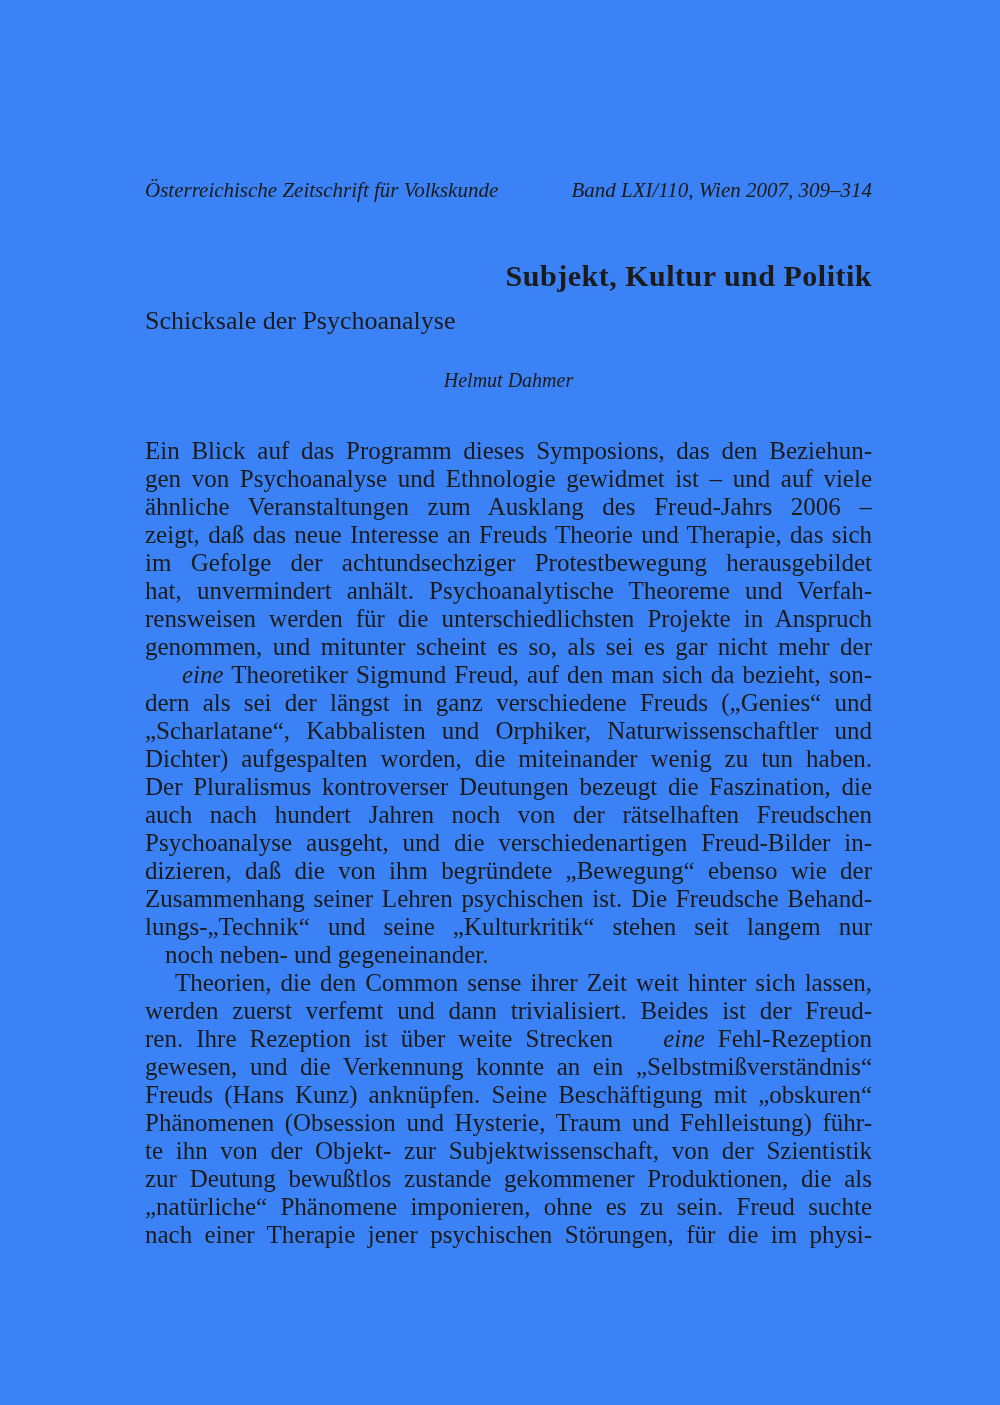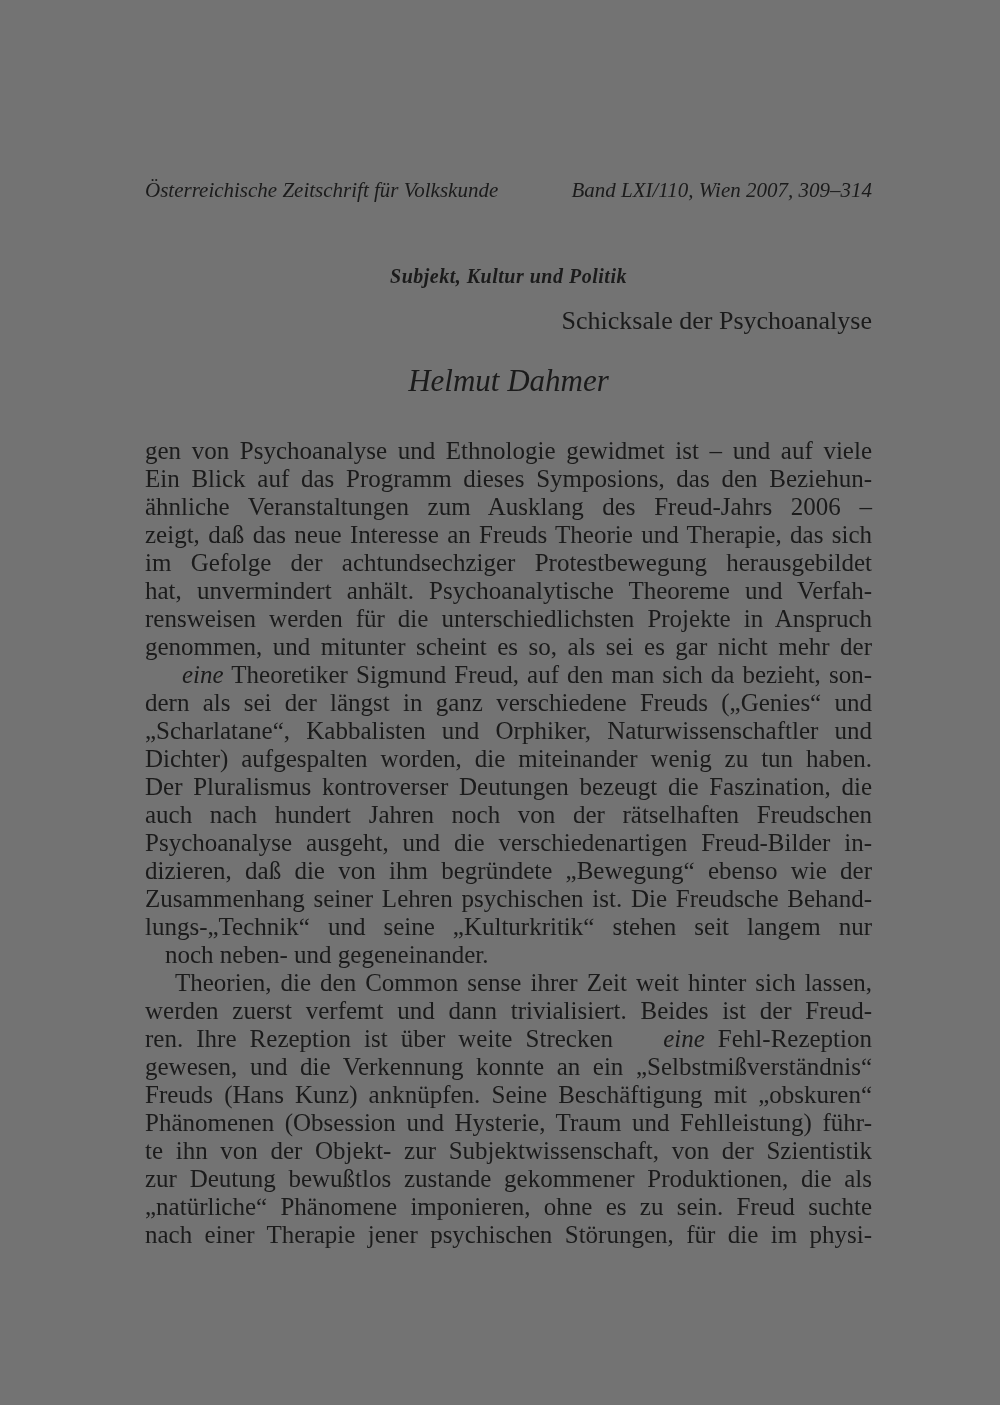--- a/index.html
+++ b/index.html
@@ -4,54 +4,53 @@
 <style>
   html, body {
     margin: 0;
     padding: 0;
     background: #ffffff;
   }
   .scan-page {
     position: relative;
     width: 1000px;
     height: 1405px;
-    background: #737373;
+    background: #3b82f6;
     color: #1b1b1b;
     font-family: "Liberation Serif", "DejaVu Serif", serif;
     box-sizing: border-box;
     padding: 178px 128px 0 145px;
     overflow: hidden;
   }
   .journal-header {
     display: flex;
     justify-content: space-between;
     font-style: italic;
     font-size: 21px;
     line-height: 24px;
     white-space: nowrap;
   }
   .article-title {
-    text-align: center;
+    text-align: right;
     font-weight: bold;
-    font-size: 20px;
+    font-size: 30px;
     line-height: 32px;
     margin-top: 58px;
     letter-spacing: 0.5px;
-    font-style: italic;
   }
   .article-subtitle {
-    text-align: right;
+    text-align: left;
     font-size: 26px;
     line-height: 30px;
     margin-top: 14px;
   }
   .article-author {
     text-align: center;
     font-style: italic;
-    font-size: 31px;
+    font-size: 20px;
     line-height: 29px;
     margin-top: 30px;
   }
   .article-body {
     margin-top: 42px;
     font-size: 25px;
   }
   .line {
     height: 28px;
     line-height: 28px;
@@ -80,22 +79,22 @@
   <div class="journal-header">
     <span>Österreichische Zeitschrift für Volkskunde</span>
     <span>Band LXI/110, Wien 2007, 309–314</span>
   </div>
 
   <div class="article-title">Subjekt, Kultur und Politik</div>
   <div class="article-subtitle">Schicksale der Psychoanalyse</div>
   <div class="article-author">Helmut Dahmer</div>
 
   <div class="article-body">
+    <div class="line">Ein Blick auf das Programm dieses Symposions, das den Beziehun-</div>
     <div class="line">gen von Psychoanalyse und Ethnologie gewidmet ist – und auf viele</div>
-    <div class="line">Ein Blick auf das Programm dieses Symposions, das den Beziehun-</div>
     <div class="line">ähnliche Veranstaltungen zum Ausklang des Freud-Jahrs 2006 –</div>
     <div class="line">zeigt, daß das neue Interesse an Freuds Theorie und Therapie, das sich</div>
     <div class="line">im Gefolge der achtundsechziger Protestbewegung herausgebildet</div>
     <div class="line">hat, unvermindert anhält. Psychoanalytische Theoreme und Verfah-</div>
     <div class="line">rensweisen werden für die unterschiedlichsten Projekte in Anspruch</div>
     <div class="line">genommen, und mitunter scheint es so, als sei es gar nicht mehr der</div>
     <div class="line"><span class="it">eine</span><span> Theoretiker Sigmund Freud, auf den man sich da bezieht, son-</span></div>
     <div class="line">dern als sei der längst in ganz verschiedene Freuds („Genies“ und</div>
     <div class="line">„Scharlatane“, Kabbalisten und Orphiker, Naturwissenschaftler und</div>
     <div class="line">Dichter) aufgespalten worden, die miteinander wenig zu tun haben.</div>

